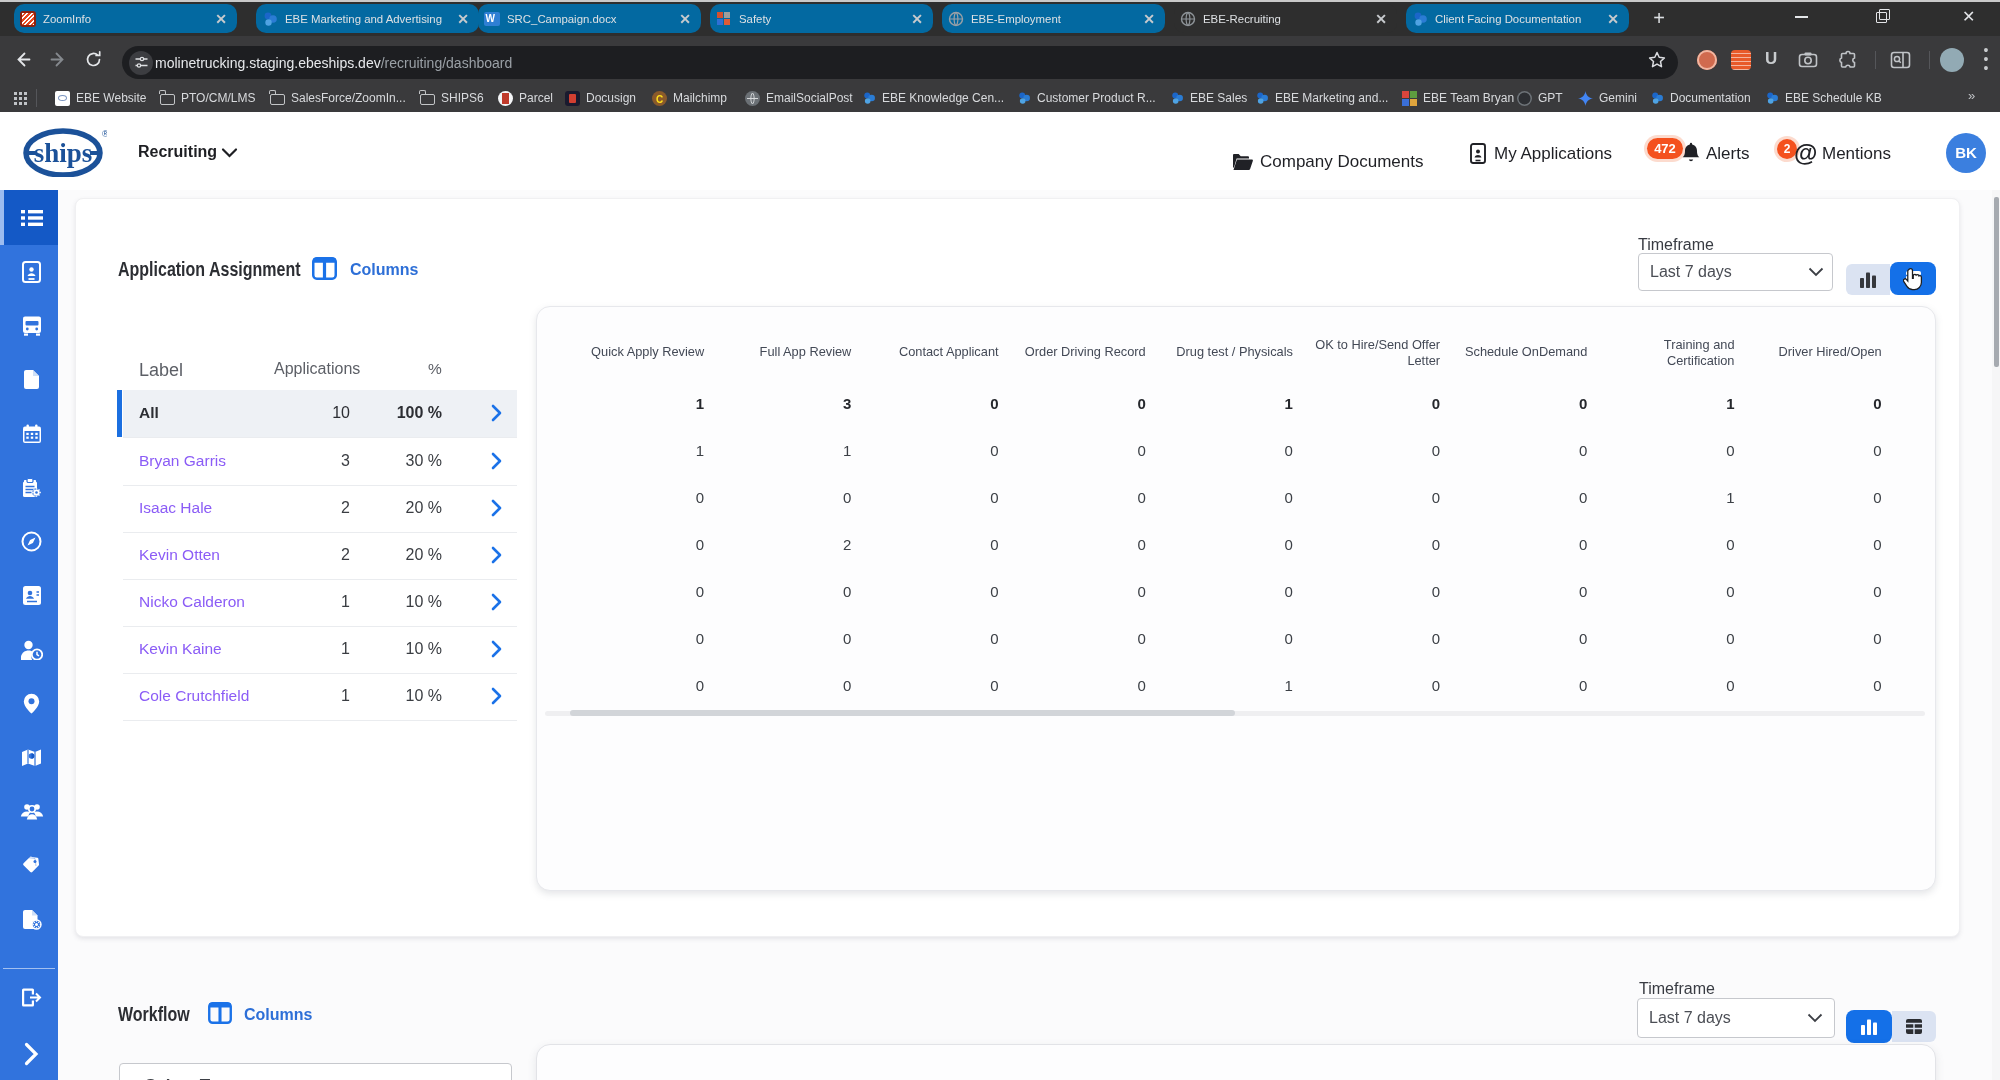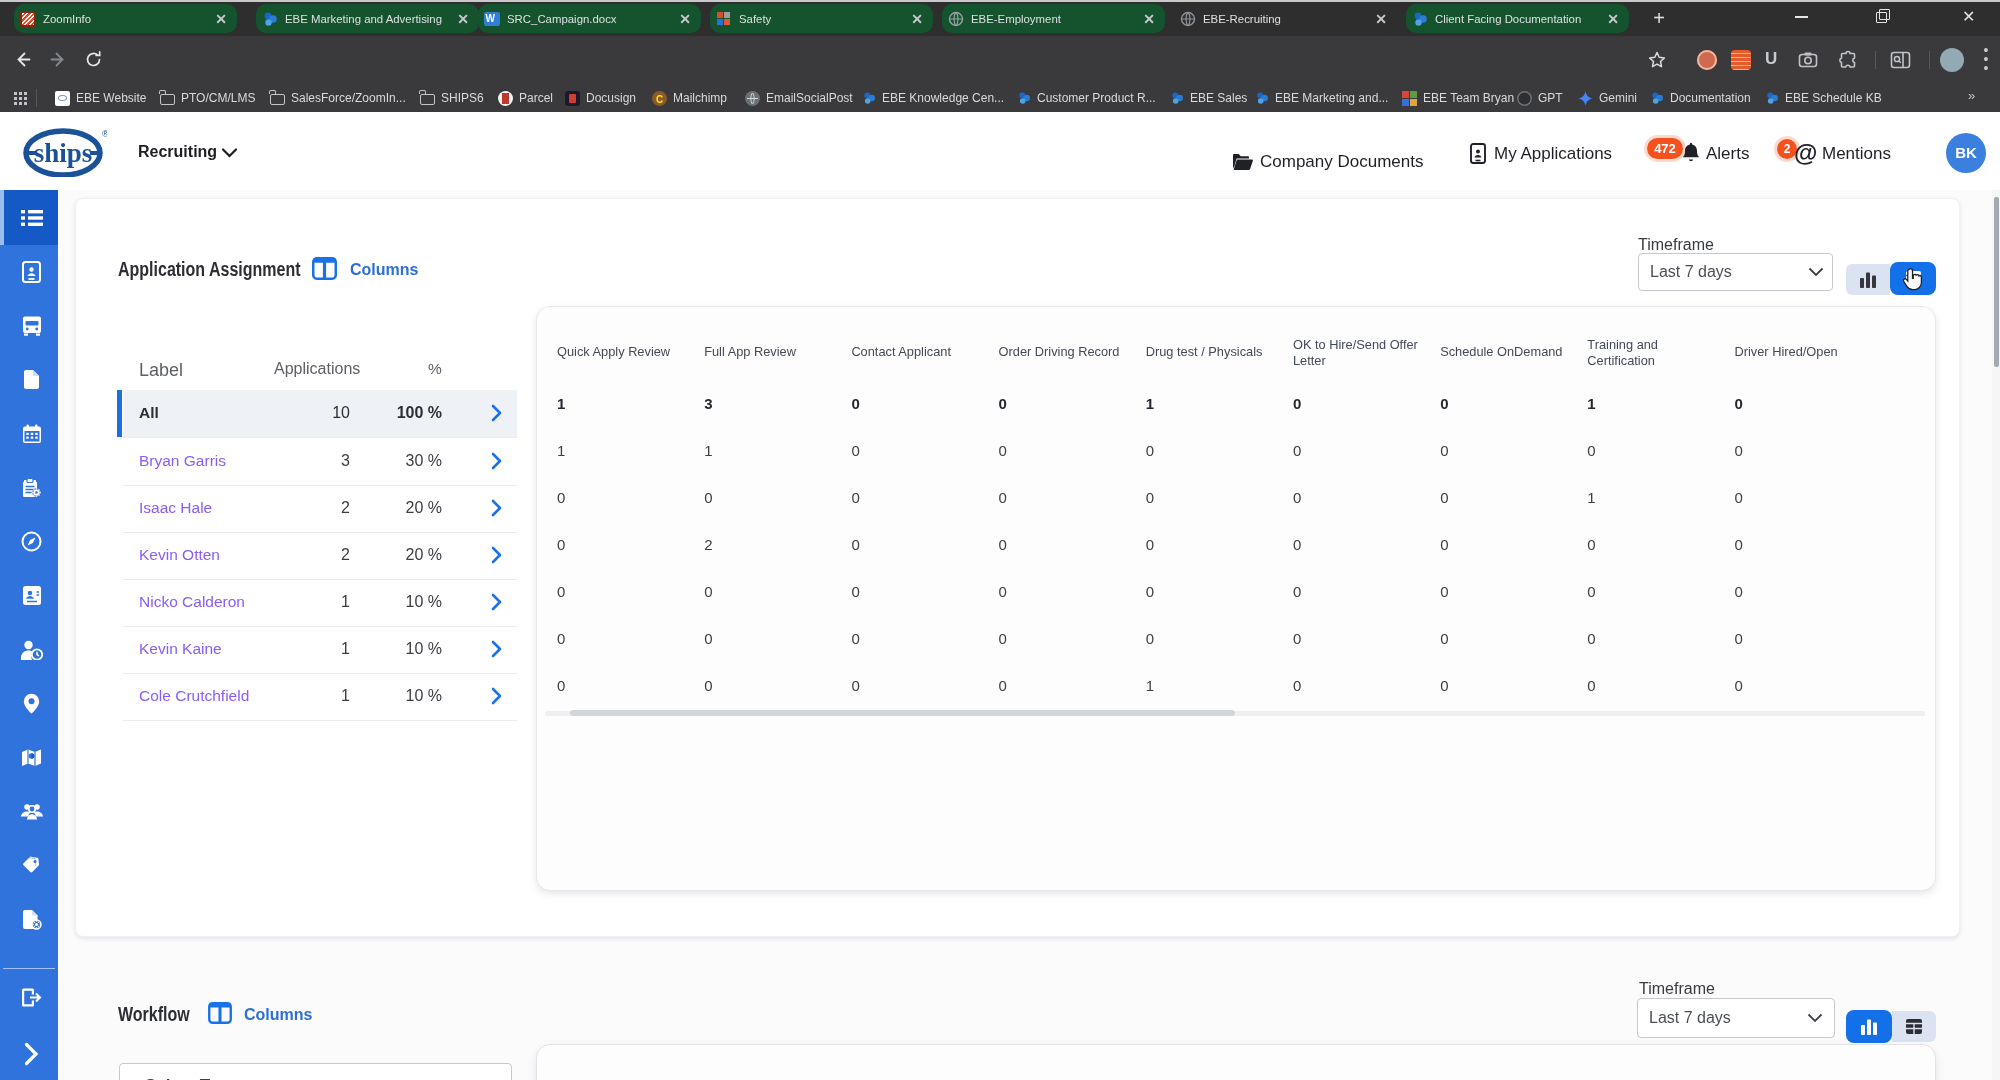--- a/index.html
+++ b/index.html
@@ -1,21 +1,21 @@
 <!DOCTYPE html>
 <html><head>
 <meta charset="utf-8">
 <style>
 html,body{margin:0;padding:0}
 body{width:2000px;height:1080px;position:relative;overflow:hidden;background:#fbfbfc;
   font-family:"Liberation Sans",sans-serif;-webkit-font-smoothing:antialiased}
 .abs{position:absolute}
 
 #tabstrip{position:absolute;left:0;top:0;width:2000px;height:36px;background:#2e2e2e;box-shadow:inset 0 2px 0 #c9c9c9}
-.tab{position:absolute;top:4px;width:223px;height:29px;background:#14532d;border-radius:10px;
+.tab{position:absolute;top:4px;width:223px;height:29px;background:#0369a1;border-radius:10px;
   display:flex;align-items:center;color:#dde0e3;font-size:11.4px}
 .tab.active{background:#2e2e2e}
 .fav{width:16px;height:16px;margin:0 7px 0 6px;flex:none;position:relative}
 .tlbl{white-space:nowrap;overflow:hidden;flex:1}
 .tclose{width:16px;height:16px;margin:0 8px 0 3px;flex:none;color:#c7cacd;font-size:14px;
   line-height:16px;text-align:center;font-weight:700}
 #toolbar{position:absolute;left:0;top:36px;width:2000px;height:48px;background:#3a3a3c}
 #bookbar{position:absolute;left:0;top:84px;width:2000px;height:28px;background:#3a3a3c}
 #urlpill{position:absolute;left:122px;top:10px;width:1556px;height:33px;background:#1d1e21;border-radius:17px}
 .bm{position:absolute;top:0;height:28px;display:flex;align-items:center;gap:6px;color:#d8dadd;font-size:12px;white-space:nowrap}
@@ -26,21 +26,21 @@
 
 #appheader{position:absolute;left:0;top:112px;width:2000px;height:78px;background:#fff}
 .hditem{position:absolute;display:flex;align-items:center;gap:7px;color:#1f2025;font-size:17px;font-weight:500}
 #sidebar{position:absolute;left:0;top:190px;width:58px;height:890px;background:#3173dd}
 .snav{position:absolute;left:0;width:58px;height:55px;display:flex;align-items:center;justify-content:center;padding-left:5px;box-sizing:border-box}
 #content{position:absolute;left:58px;top:190px;width:1942px;height:890px}
 #card1{position:absolute;left:17px;top:8px;width:1883px;height:737px;background:#fff;border-radius:8px;
   border:1px solid #f0f0f2;box-shadow:0 2px 4px rgba(110,115,130,.16)}
 #bigcard{position:absolute;left:478px;top:116px;width:1398px;height:583px;background:#fdfdfe;
   border:1px solid #e7e8ec;border-radius:14px;box-shadow:0 3px 7px rgba(110,115,130,.18)}
-.grid9{position:absolute;left:499px;display:grid;grid-template-columns:repeat(9,147.2px);text-align:left}
+.grid9{position:absolute;left:499px;display:grid;grid-template-columns:repeat(9,147.2px);text-align:right}
 .h2l{font-size:12.8px;color:#434956;line-height:15.5px}
 .num{font-size:15px;color:#3c4046}
 .mrow{position:absolute;left:65px;width:394px;height:47px}
 .mname{position:absolute;left:16px;top:14px;font-size:15.5px;color:#8b5cf6}
 .mnum{position:absolute;left:135px;top:14px;width:92px;text-align:right;font-size:16px;color:#3a3d42}
 .mpct{position:absolute;left:235px;top:14px;width:84px;text-align:right;font-size:16px;color:#3a3d42}
 .mchev{position:absolute;left:368px;top:14px}
 .mdiv{position:absolute;left:65px;width:394px;height:1px;background:#eaecef}
 .selbox{position:absolute;border:1px solid #c6c8cd;border-radius:4px;background:#fff}
 .seltext{position:absolute;font-size:16px;color:#4b4e55}
@@ -126,20 +126,29 @@
 <div id="toolbar">
   <svg class="abs" style="left:12px;top:13px" width="21" height="21" viewBox="0 0 21 21">
       <path d="M12.5 4.5 6.5 10.5l6 6M6.5 10.5h11" stroke="#e4e6e9" stroke-width="1.8" fill="none" stroke-linecap="round"></path>
     </svg>
   <svg class="abs" style="left:48px;top:13px" width="21" height="21" viewBox="0 0 21 21">
       <path d="M8.5 4.5l6 6-6 6M14.5 10.5h-11" stroke="#85898e" stroke-width="1.8" fill="none" stroke-linecap="round"></path>
     </svg>
   <svg class="abs" style="left:83px;top:13px" width="21" height="21" viewBox="0 0 21 21">
       <path d="M16.5 10.5a6 6 0 1 1-1.8-4.3M16.7 2.8v3.6h-3.6" stroke="#e4e6e9" stroke-width="1.7" fill="none" stroke-linecap="round"></path>
     </svg>
+  <div id="urlpill">
+    <div class="abs" style="left:7px;top:4.5px;width:24px;height:24px;background:#3c3d41;border-radius:50%"></div>
+    <svg class="abs" style="left:12px;top:9px" width="15" height="15" viewBox="0 0 15 15">
+        <path d="M1.5 4h5M9.5 4h4M1.5 10.5h2M7 10.5h6.5" stroke="#dfe1e4" stroke-width="1.5"></path>
+        <circle cx="8" cy="4" r="1.6" fill="#1d1e21" stroke="#dfe1e4" stroke-width="1.4"></circle>
+        <circle cx="5" cy="10.5" r="1.6" fill="#1d1e21" stroke="#dfe1e4" stroke-width="1.4"></circle>
+      </svg>
+    <div class="abs" style="left:33px;top:9px;font-size:14px;color:#e7e9ec">molinetrucking.staging.ebeships.dev<span style="color:#9aa0a6">/recruiting/dashboard</span></div>
+  </div>
   <svg class="abs" style="left:1647px;top:14px" width="20" height="20" viewBox="0 0 20 20">
       <path d="M10 2.5l2.2 4.8 5.2.6-3.9 3.6 1 5.2L10 14.1l-4.5 2.6 1-5.2L2.6 7.9l5.2-.6z" fill="none" stroke="#dadce0" stroke-width="1.5" stroke-linejoin="round"></path>
     </svg>
   <div class="abs" style="left:1697px;top:14px;width:20px;height:20px;border-radius:50%;background:#d06a4e;box-shadow:inset 0 0 0 2px #f0b5a0"></div>
   <div class="abs" style="left:1731px;top:14px;width:20px;height:20px;border-radius:4px;background:#e85a2a;background-image:repeating-linear-gradient(0deg,rgba(255,255,255,.55) 0 1.5px,transparent 1.5px 4px)"></div>
   <div class="abs" style="left:1765px;top:13px;color:#c8cbce;font-size:17px;font-weight:700">U</div>
   <svg class="abs" style="left:1798px;top:14px" width="20" height="20" viewBox="0 0 20 20">
       <rect x="1.5" y="4.5" width="17" height="12" rx="2.5" fill="none" stroke="#c0c3c7" stroke-width="1.6"></rect>
       <circle cx="10" cy="10.5" r="3.2" fill="none" stroke="#c0c3c7" stroke-width="1.6"></circle>
       <rect x="6.5" y="2.5" width="7" height="3" rx="1" fill="#c0c3c7"></rect>

